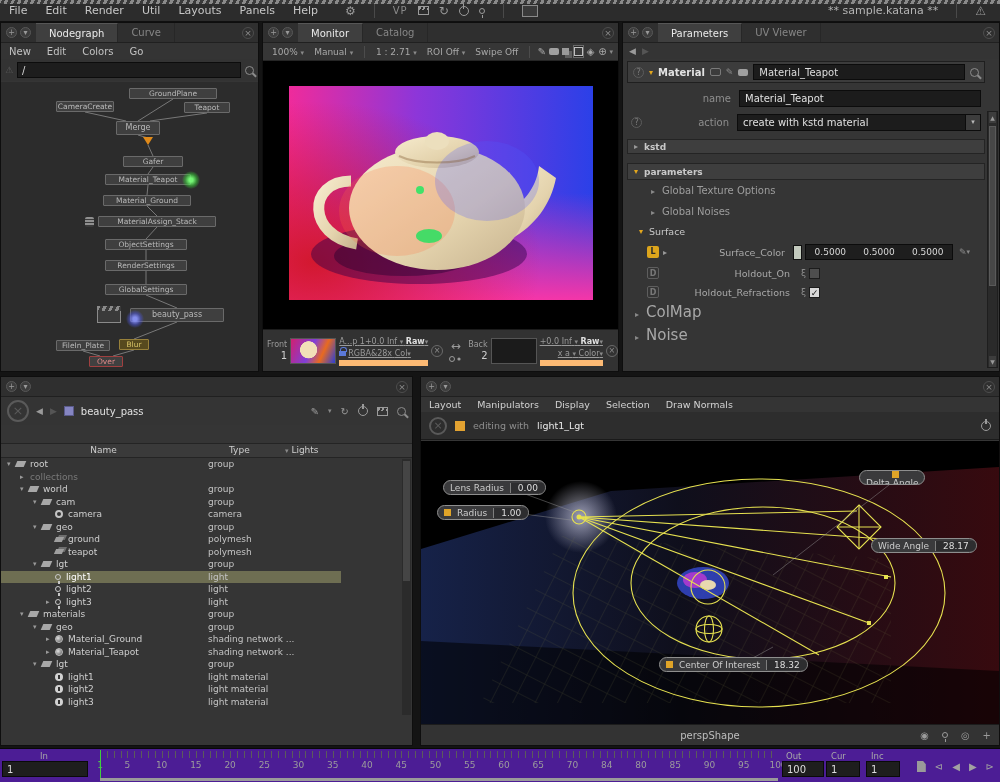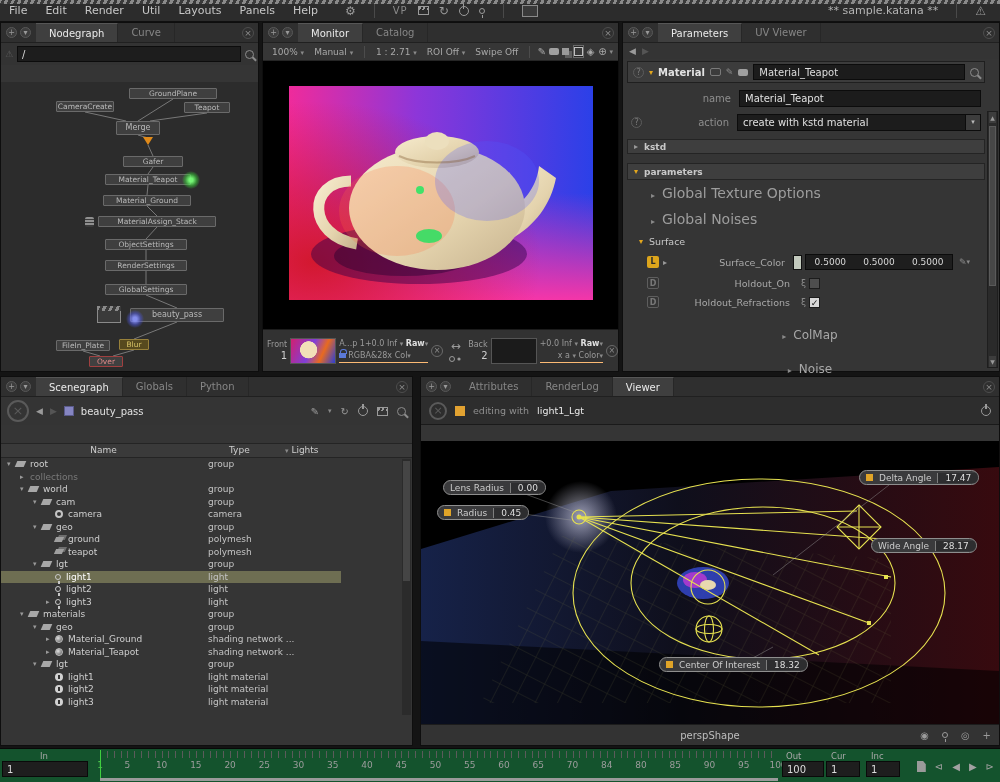--- a/index.html
+++ b/index.html
@@ -82,21 +82,21 @@
                   linear-gradient(115deg,#d02070,#8040d8 45%,#e86a20 70%,#2a3fd8); }
   .mthumb.back { background:#1b1b1b; }
   .minfo { line-height:11px; white-space:nowrap; }
   .minfo .raw { color:#e0e0e0; font-weight:bold; }
   .lockico { width:7px; height:5px; background:#5b79d8; position:relative; display:inline-block; margin-right:2px; }
   .lockico::before { content:""; position:absolute; left:1px; top:-4px; width:5px; height:4px;
                      border:1.2px solid #5b79d8; border-bottom:none; border-radius:3px 3px 0 0; }
   .circx { width:12px; height:12px; border-radius:50%; border:1px solid #6a6a6a; color:#8c8c8c;
            font-size:8px; line-height:10px; text-align:center; }
   .linkico { width:6px; height:6px; border:1.4px solid #9a9a9a; border-radius:50%; display:inline-block; box-shadow:7px 0 0 -1.4px #9a9a9a, 7px 0 0 -2.8px #323232; margin-right:7px; }
-  .uline { border-bottom:1px solid #fdba74; }
+  .uline { border-bottom:6px solid #fdba74;text-decoration:underline; }
 
   
   #p-params { left:622px; top:22px; width:378px; height:350px; }
   .pr-nav { height:16px; display:flex; align-items:center; gap:6px; padding:0 6px; font-size:9px; color:#9a9a9a; background:#343434; }
   .pr-body { position:absolute; left:4px; right:14px; top:38px; bottom:0; }
   .pr-header { height:22px; background:#3c3c3c; border:1px solid #1f1f1f; display:flex; align-items:center; gap:5px;
                padding:0 5px; margin-bottom:3px; }
   .qmark { width:11px; height:11px; border-radius:50%; border:1px solid #5c5c5c; color:#7c7c7c; font-size:8px;
            line-height:9px; text-align:center; }
   .ytri { color:#e3a71d; font-size:8px; }
@@ -110,36 +110,36 @@
   .pr-input { flex:1; height:17px; background:#1c1c1c; border:1px solid #0c0c0c; color:#e0e0e0; font-size:10px;
               display:flex; align-items:center; padding:0 5px; }
   .pr-dd { flex:1; height:17px; background:#1c1c1c; border:1px solid #0c0c0c; color:#e0e0e0; font-size:10px;
            display:flex; align-items:center; padding:0 5px; position:relative; }
   .dd-btn { position:absolute; right:0; top:0; bottom:0; width:15px; background:#3d3d3d; border-left:1px solid #0c0c0c;
             color:#bbb; font-size:7px; display:flex; align-items:center; justify-content:center; }
   .pr-bar { height:15px; background:#3e3e3e; border:1px solid #242424; display:flex; align-items:center; gap:6px;
             font-size:9px; color:#c9c9c9; padding:0 6px; margin-top:5px; font-weight:bold; }
   .pr-bar.params { margin-top:9px; height:17px; }
   .rtri { color:#9a9a9a; font-size:8px; }
-  .pgroup-item { display:block; font-size:14px; color:#9d9d9d; padding:5px 0 5px 24px; }
+  .pgroup-item { display:block; font-size:10px; color:#9d9d9d; padding:5px 0 5px 24px; }
   .pgroup-item::before { content:"\25B8"; color:#8a8a8a; font-size:8px; margin-right:7px; }
   .pr-surface { margin:4px 0 0 12px; font-size:9.5px; color:#c9c9c9; display:flex; align-items:center; gap:6px; }
   .srow { display:flex; align-items:center; margin-top:7px; font-size:9.5px; color:#a8a8a8; }
   .badge { width:12px; height:12px; font-size:8px; font-weight:bold; text-align:center; line-height:12px;
            border-radius:2px; margin:0 4px 0 20px; }
   .badge.L { background:#dca51c; color:#2a2a2a; }
   .badge.D { background:transparent; color:#787878; border:1px solid #5e5e5e; }
   .srow-label { width:118px; text-align:right; margin-right:8px; }
   .swatch { width:9px; height:15px; background:#c3cabe; border:1px solid #111; margin-right:3px; }
   .valbox { width:148px; height:16px; background:#1e1e1e; border:1px solid #0c0c0c; display:flex; align-items:center;
             justify-content:space-around; color:#d8d8d8; font-size:9px; }
   .xi { color:#909090; font-size:9px; margin:0 3px; }
   .cb { width:11px; height:11px; background:#4e4e4e; border:1px solid #1c1c1c; font-size:9px; line-height:10px; text-align:center; color:#111; }
   .cb.checked { background:#d8d8d8; }
-  .leaf { margin:20px 0 0 8px; font-size:12px; color:#a8a8a8;text-align:center; }
+  .leaf { margin:5px 0 0 8px; font-size:15px; color:#a8a8a8; }
   .leaf::before { content:"\25B8"; color:#8a8a8a; font-size:8px; margin-right:7px; }
   .vscroll { position:absolute; right:1px; top:88px; bottom:3px; width:11px; background:#2a2a2a; border:1px solid #1e1e1e; }
   .vscroll .thumb { position:absolute; left:1px; right:1px; top:14px; height:160px; background:#474747; border:1px solid #5a5a5a; }
   .vscroll .sb-btn { position:absolute; left:1px; right:1px; height:11px; background:#3d3d3d; color:#999; font-size:6px;
                      text-align:center; line-height:11px; }
 
   
   #p-scenegraph { left:0; top:376px; width:413px; height:370px; }
   .sg-toolbar { height:28px; display:flex; align-items:center; gap:7px; padding:0 6px; background:#343434; }
   .bigx { width:22px; height:22px; border:2px solid #5a5a5a; border-radius:50%; color:#5a5a5a; font-size:13px;
@@ -199,21 +199,21 @@
   .vpill-v { padding:0 7px; border-left:1px solid #7e7e7e; background:#2d2d2f; color:#dedede; }
   .vpill-sq { width:7px; height:7px; background:#e0a428; margin-left:6px; flex:none; }
   .vw-bottom { position:absolute; left:0; bottom:0; width:578px; height:21px; background:#333;
                border-top:1px solid #1c1c1c; display:flex; align-items:center; justify-content:center;
                font-size:10px; color:#bdbdbd; }
   .vw-bicons { position:absolute; right:8px; display:flex; gap:13px; align-items:center; color:#9a9a9a; font-size:10px; }
   .pinico { width:6px; height:6px; border:1.5px solid #9a9a9a; border-radius:50%; position:relative; display:inline-block; }
   .pinico::after { content:""; position:absolute; left:2px; top:6px; width:1.5px; height:3px; background:#9a9a9a; }
 
   
-  .timeline { position:absolute; left:0; top:748px; width:1000px; height:34px; background:#14532d; border-top:1px solid #090909; }
+  .timeline { position:absolute; left:0; top:748px; width:1000px; height:34px; background:#4c1d95; border-top:1px solid #090909; }
   .tl-label { position:absolute; top:2px; font-size:8.5px; color:#a8a8a8; }
   .tl-field { position:absolute; top:12px; height:16px; background:#1e1e1e; border:1px solid #0a0a0a;
               color:#ddd; font-size:10px; display:flex; align-items:center; padding-left:4px; }
   .tl-ruler { position:absolute; left:100px; top:1px; width:678px; height:28px; }
   .tl-ticks { position:absolute; left:0; top:1px; width:100%; height:7px;
               background:repeating-linear-gradient(90deg,#5b5b5b 0 1px,transparent 1px 6.85px); }
   .tl-num { position:absolute; top:10px; transform:translateX(-50%); font-size:9px; color:#9c9c9c; }
   .tl-num.cur { color:#4ecb4e; }
   .tl-strip { position:absolute; left:100px; top:29px; width:678px; height:3px; background:#9a9a9a; }
   .tl-playhead { position:absolute; left:100px; top:1px; width:1px; height:28px; background:#3fcf3f; }
@@ -250,20 +250,26 @@
       <span class="pane-btns">
         <span class="pane-btn">+</span>
         <span class="pane-btn">▾</span>
       </span>
       <span style="display:flex">
           <span class="tab active">Nodegraph</span>
           <span class="tab">Curve</span>
         </span>
       <span class="tab-close">×</span>
     </div>
+    <div class="ng-menu">
+        <span class="ngm">New</span>
+        <span class="ngm">Edit</span>
+        <span class="ngm">Colors</span>
+        <span class="ngm">Go</span>
+      </div>
     <div class="ng-search">
       <span class="warn-sm">⚠</span>
       <input class="ng-field" value="/" style="">
       <span class="magico"></span>
     </div>
     <div class="ng-canvas">
       <svg class="ng-edges" width="257" height="290">
         <g stroke="#787878" stroke-width="1" fill="none">
           <path d="M172,17 L137,39"></path>
             <path d="M84,30 L125,39"></path>
@@ -498,25 +504,20 @@
       <span class="sb-btn" style="bottom:0">▼</span>
     </div>
   </div>
 
   <div class="panel" id="p-scenegraph">
     <div class="tabbar">
       <span class="pane-btns">
         <span class="pane-btn">+</span>
         <span class="pane-btn">▾</span>
       </span>
-      <span style="display:flex">
-          <span class="tab active">Scenegraph</span>
-          <span class="tab">Globals</span>
-          <span class="tab">Python</span>
-        </span>
       <span class="tab-close">×</span>
     </div>
     <div class="sg-toolbar">
       <span class="bigx">×</span>
       <span class="navtri">◀</span>
       <span class="navtri dim">▶</span>
       <span class="bluesq"></span>
       <span class="sg-pass">beauty_pass</span>
       <span class="sg-tools">
         <span>✎</span>
@@ -677,27 +678,29 @@
         <span class="thumb"></span>
       </div>
   </div>
 
   <div class="panel" id="p-viewer">
     <div class="tabbar">
       <span class="pane-btns">
         <span class="pane-btn">+</span>
         <span class="pane-btn">▾</span>
       </span>
-      <span style="display:flex">
-          <span class="tab">Attributes</span>
-          <span class="tab">RenderLog</span>
-          <span class="tab active">Viewer</span>
-        </span>
       <span class="tab-close">×</span>
     </div>
+    <div class="vw-menu">
+        <span class="vm">Layout</span>
+        <span class="vm">Manipulators</span>
+        <span class="vm">Display</span>
+        <span class="vm">Selection</span>
+        <span class="vm">Draw Normals</span>
+      </div>
     <div class="vw-status">
       <span class="bigx" style="width:18px;height:18px;line-height:14px;font-size:11px">×</span>
       <span class="orangesq"></span>
       <span class="pre">editing with</span>
       <span class="tgt">light1_Lgt</span>
       <span class="powerico"></span>
     </div>
     <div class="vw-viewport">
       <svg width="578" height="283" viewBox="0 0 578 283">
         <defs>
@@ -749,22 +752,22 @@
           <path d="M468,44 L352,134"></path>
             <path d="M330,218 L352,206"></path>
         </g>
       </svg>
     <div class="vpill" style="left: 22px; top: 39px;">
           <span class="vpill-t">Lens Radius</span>
           <span class="vpill-v">0.00</span>
         </div><div class="vpill" style="left: 16px; top: 64px;">
           <span class="vpill-sq"></span>
           <span class="vpill-t">Radius</span>
-          <span class="vpill-v">0.45</span>
-        </div><div class="vpill" style="left: 438px; top: 29px;">
+          <span class="vpill-v">1.00</span>
+        </div><div class="vpill" style="left: 438px; top: 29px; flex-direction: column;">
           <span class="vpill-sq"></span>
           <span class="vpill-t">Delta Angle</span>
           <span class="vpill-v">17.47</span>
         </div><div class="vpill" style="left: 450px; top: 97px;">
           <span class="vpill-t">Wide Angle</span>
           <span class="vpill-v">28.17</span>
         </div><div class="vpill" style="left: 238px; top: 216px;">
           <span class="vpill-sq"></span>
           <span class="vpill-t">Center Of Interest</span>
           <span class="vpill-v">18.32</span>

